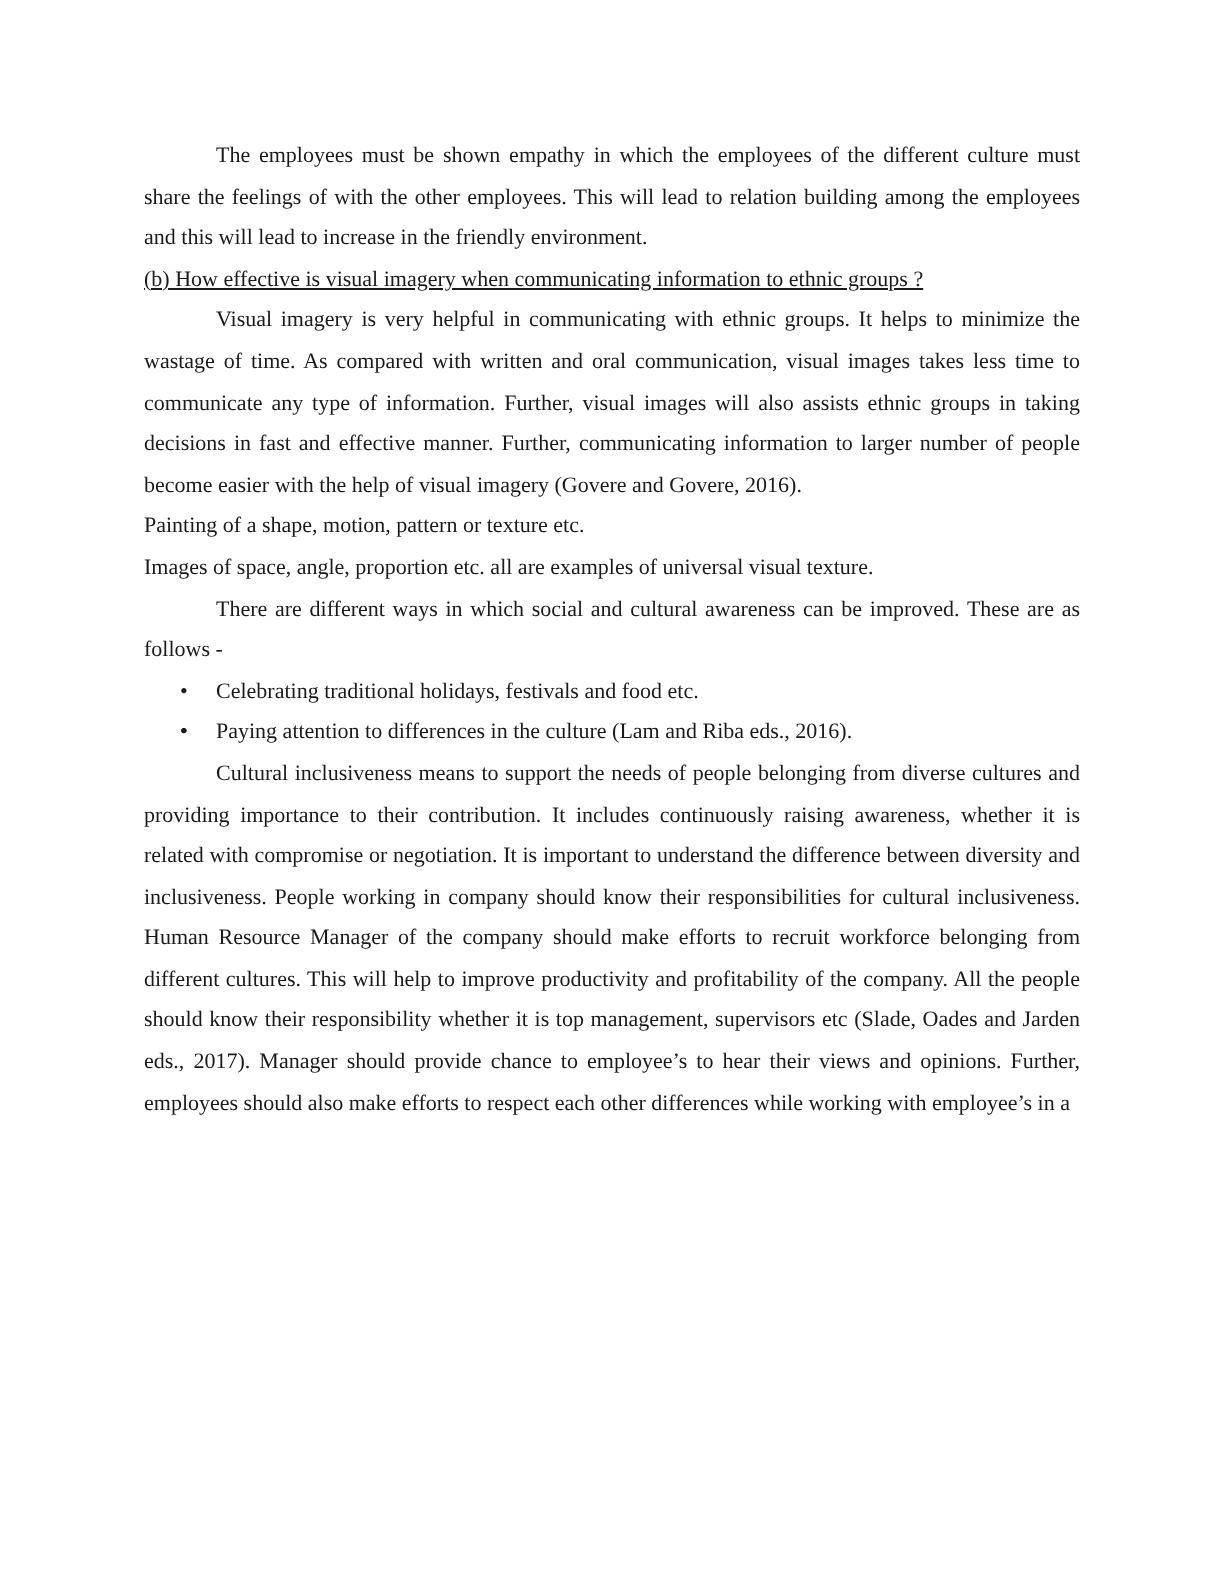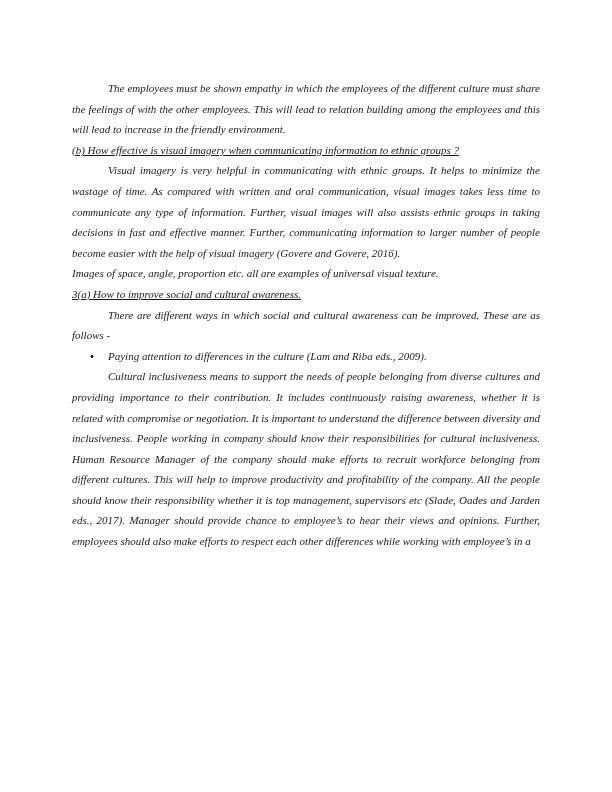--- a/index.html
+++ b/index.html
@@ -1,40 +1,39 @@
 <!DOCTYPE html>
 <html><head>
 <meta charset="utf-8">
 <style>
   html, body { margin:0; padding:0; background:#ffffff; }
   body { width:612px; height:792px; position:relative; overflow:hidden; }
   .page {
-    position:absolute; left:72px; top:78px; width:468px;
+    position:absolute; left:72px; top:68px; width:468px;
     font-family:"Liberation Serif", serif; font-size:11px; color:#1a1a1a;
     line-height:20.6px;
-    font-style:italic;
   }
   p { margin:0; }
   .just { text-align:justify; text-align-last:left; }
   .indent { text-indent:36px; }
   .heading { text-decoration:underline; }
   .bold { font-weight:bold; }
   ul { list-style:none; margin:0; padding:0; }
   ul li { position:relative; padding-left:36px; }
   ul li .bullet { position:absolute; left:18px; top:0; }
 </style>
 </head>
 <body>
 
 <div class="page">
   <p class="just indent">The employees must be shown empathy in which the employees of the different culture must share the feelings of with the other employees. This will lead to relation building among the employees and this will lead to increase in the friendly environment.</p>
   <p class="heading">(b) How effective is visual imagery when communicating information to ethnic groups ?</p>
   <p class="just indent">Visual imagery is very helpful in communicating with ethnic groups. It helps to minimize the wastage of time. As compared with written and oral communication, visual images takes less time to communicate any type of information. Further, visual images will also assists ethnic groups in taking decisions in fast and effective manner. Further, communicating information to larger number of people become easier with the help of visual imagery (Govere and Govere, 2016).</p>
+  <p>Painting of a shape, motion, pattern or texture etc.</p>
   <p>Images of space, angle, proportion etc. all are examples of universal visual texture.</p>
-  <p class="heading">3(a) How to improve social and cultural awareness.</p>
   <p class="just indent">There are different ways in which social and cultural awareness can be improved. These are as follows -</p>
   <ul>
+    <li><span class="bullet">•</span><span>Celebrating traditional holidays, festivals and food etc.</span></li>
     <li><span class="bullet">•</span></li>
-    <li><span class="bullet">•</span></li>
-    <li><span class="bullet">•</span><span>Paying attention to differences in the culture (Lam and Riba eds., 2009).</span></li>
+    <li><span class="bullet">•</span><span>Paying attention to differences in the culture (Lam and Riba eds., 2016).</span></li>
   </ul>
   <p class="just indent">Cultural inclusiveness means to support the needs of people belonging from diverse cultures and providing importance to their contribution. It includes continuously raising awareness, whether it is related with compromise or negotiation. It is important to understand the difference between diversity and inclusiveness. People working in company should know their responsibilities for cultural inclusiveness. Human Resource Manager of the company should make efforts to recruit workforce belonging from different cultures. This will help to improve productivity and profitability of the company. All the people should know their responsibility whether it is top management, supervisors etc (Slade, Oades and Jarden eds., 2017). Manager should provide chance to employee’s to hear their views and opinions. Further, employees should also make efforts to respect each other differences while working with employee’s in a</p>
 </div>
 
 </body></html>

